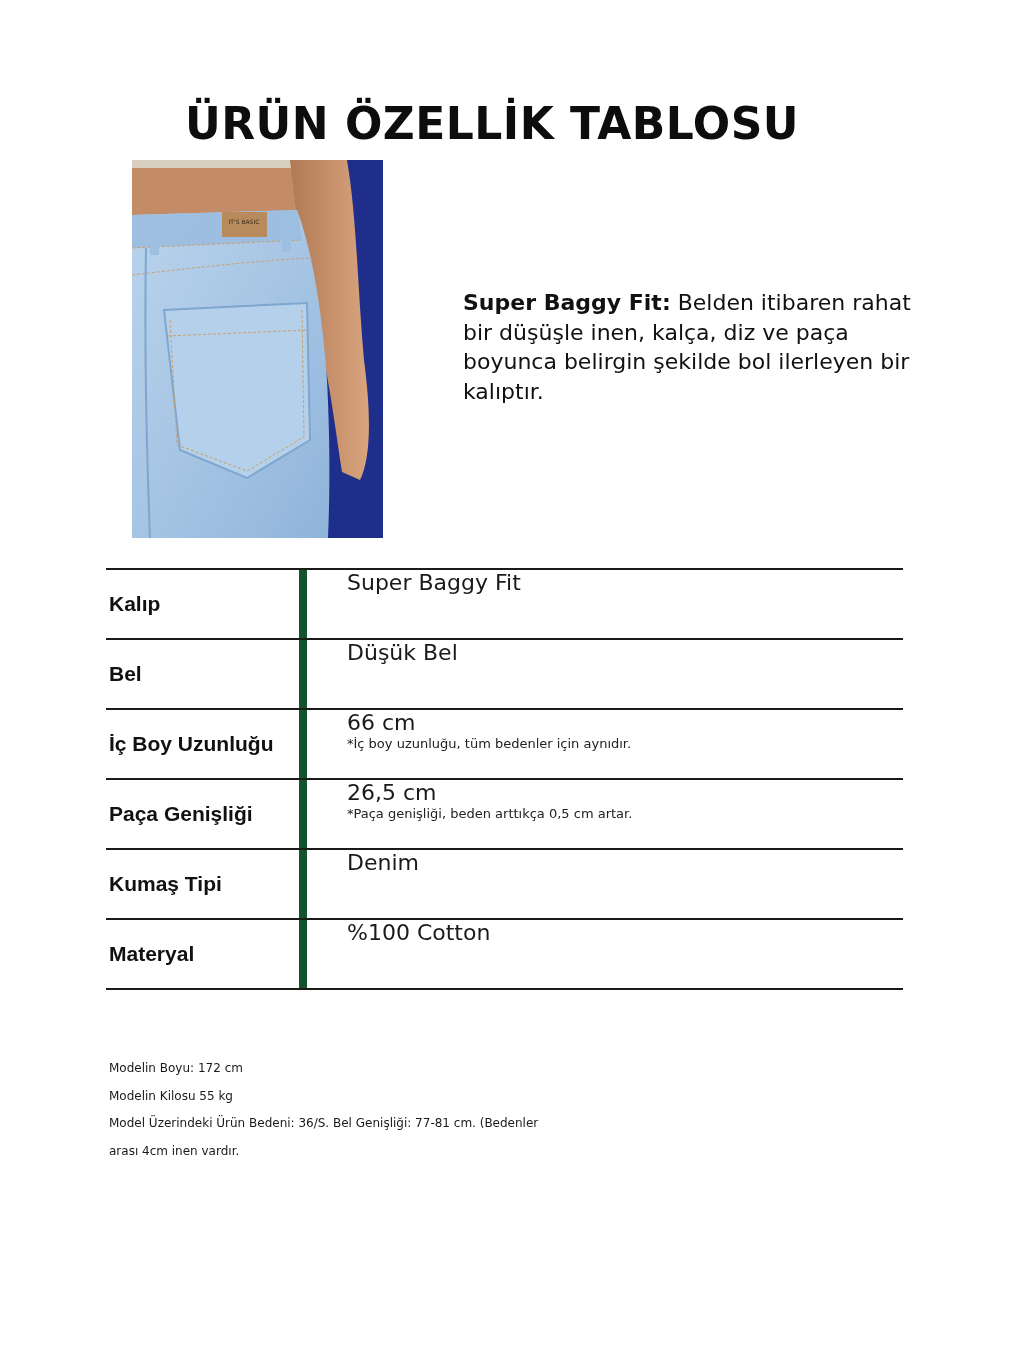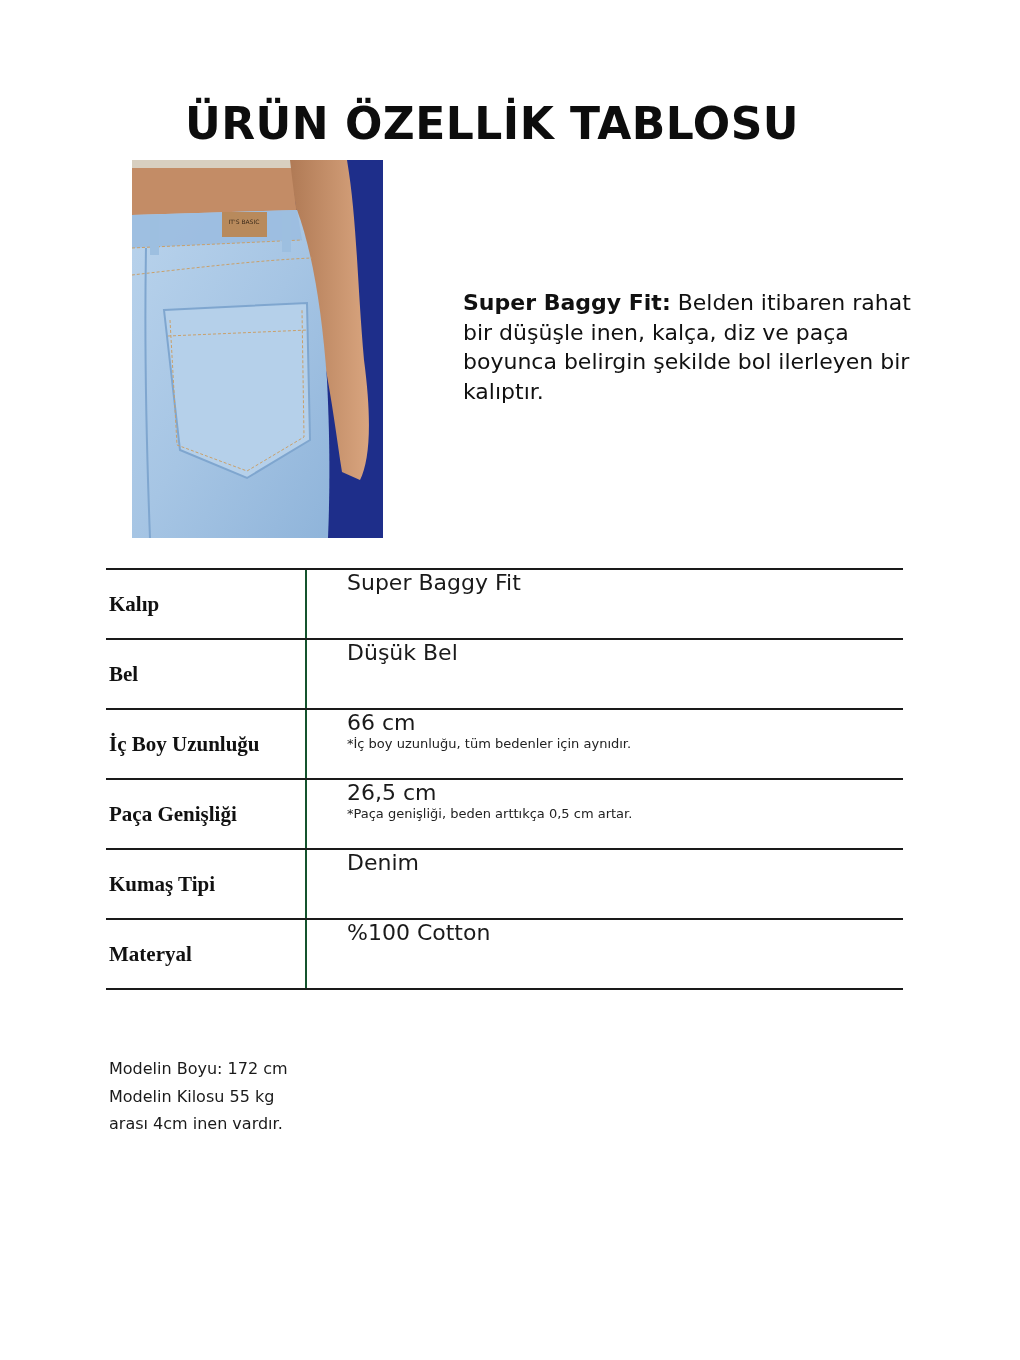--- a/index.html
+++ b/index.html
@@ -27,37 +27,37 @@
       position: absolute; left: 106px; top: 568px; width: 797px;
       border-collapse: collapse;
     }
     .spec-row {
       position: relative; height: 70px; border-top: 2px solid #1a1a1a;
       box-sizing: border-box;
     }
     .spec-row.last { border-bottom: 2px solid #1a1a1a; height: 72px; }
     .spec-label {
       position: absolute; left: 0; top: 0; width: 201px; height: 100%;
-      border-right: 2px solid #14532d; box-sizing: border-box;
+      border-right: 8px solid #14532d; box-sizing: border-box;
       display: flex; align-items: center;
-      font-family: Liberation Serif, serif; font-weight: bold; font-size: 21px;
+      font-family: Liberation Sans, sans-serif; font-weight: bold; font-size: 21px;
       color: #111111; padding-left: 3px;
     }
     .spec-value {
       position: absolute; left: 241px; top: 0; right: 0; height: 100%;
       display: flex; flex-direction: column; 
       font-family: "DejaVu Sans", sans-serif; font-size: 22px; color: #1a1a1a;
     }
     .spec-value .note {
       font-size: 13px; line-height: 14px; margin-top: 1px; color: #222222;
     }
     .spec-value .main { line-height: 26px; }
     .model-info {
       position: absolute; left: 109px; top: 1055px; width: 800px;
-      font-family: "DejaVu Sans", sans-serif; font-size: 16px; line-height: 27.5px;
+      font-family: "DejaVu Sans", sans-serif; font-size: 12px; line-height: 27.5px;
       color: #1a1a1a;
     }
     .model-info div { white-space: nowrap; }
   </style>
 </head>
 <body>
 
 <div class="title">ÜRÜN ÖZELLİK TABLOSU</div>
 
 <div class="photo">
@@ -144,14 +144,15 @@
     <div class="spec-label">Materyal</div>
     <div class="spec-value">
       <span class="main">%100 Cotton</span>
     </div>
   </div>
 </div>
 
 <div class="model-info">
   <div>Modelin Boyu: 172 cm</div>
   <div>Modelin Kilosu 55 kg</div>
+  <div>Model Üzerindeki Ürün Bedeni: 36/S. Bel Genişliği: 77-81 cm. (Bedenler</div>
   <div>arası 4cm inen vardır.</div>
 </div>
 
 </body></html>

